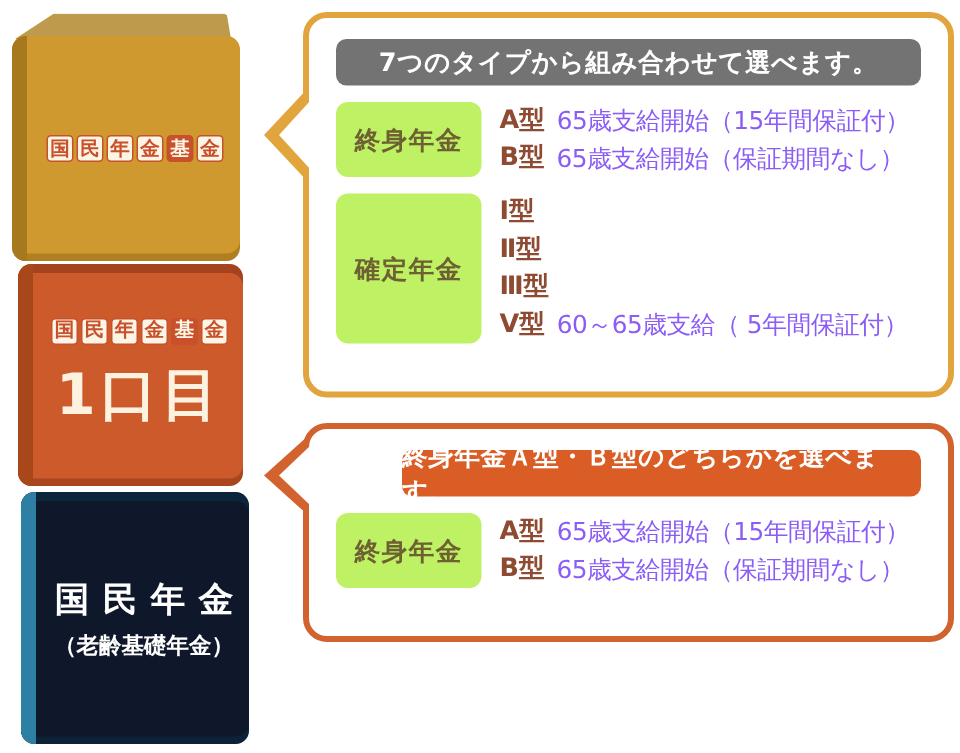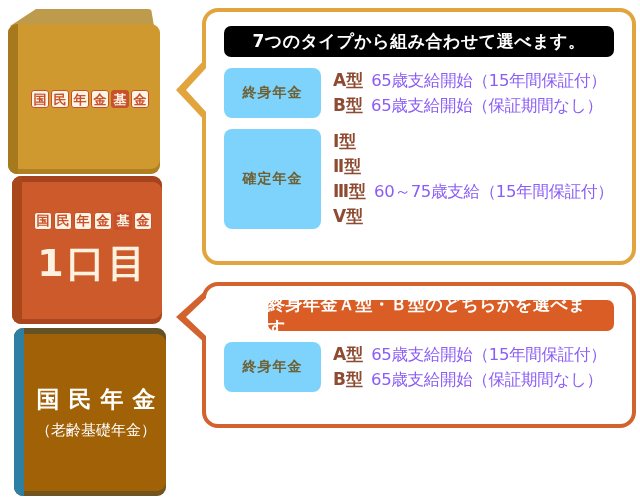--- a/index.html
+++ b/index.html
@@ -22,41 +22,41 @@
     border-radius:9px 0 0 9px;
   }
   .block-gold   { left:8px;  top:24px;  width:152px; height:150px; }
   .block-orange { left:12px; top:176px; width:150px; height:148px; }
   .block-blue   { left:14px; top:328px; width:152px; height:168px; }
 
   .block-gold .face   { background:#D0992F; box-shadow: inset 0 -5px 0 rgba(92,60,0,.28); }
   .block-gold .face::before { background:#A6791F; }
   .block-orange .face { background:#CC5A2B; box-shadow: inset 0 6px 0 rgba(90,25,5,.35), inset 0 -5px 0 rgba(90,25,5,.30); }
   .block-orange .face::before { background:#A84719; }
-  .block-blue .face   { background:#a16207; box-shadow: inset 0 6px 0 rgba(10,60,85,.40), inset 0 -5px 0 rgba(10,60,85,.32); justify-content: center; }
+  .block-blue .face   { background:#0f172a; box-shadow: inset 0 6px 0 rgba(10,60,85,.40), inset 0 -5px 0 rgba(10,60,85,.32); justify-content: center; }
   .block-blue .face::before { background:#2D7FA4; }
 
   .top-face { 
     position:absolute; left:2px; right:6px; top:-15px; height:17px;
     background:#BE9A4C; border-radius:6px 6px 0 0;
     clip-path: polygon(26px 0, 98% 0, 100% 100%, 0 100%);
   }
 
   .logo { display:flex; gap:2px; }
   .logo-char {
     width:18px; height:18px; display:flex; align-items:center; justify-content:center;
     background:#FCF4E4; border:1.5px solid #C8502A; border-radius:3px;
     color:#C8502A; font-size:13px; font-weight:bold; line-height:1;
   }
   .logo-char.hl { background:#C8502A; color:#FCF4E4; }
 
   .block-label-gold   { color:#6F4F1B; font-size:26px; font-weight:bold; letter-spacing:1px; }
   .block-label-orange { color:#FDF2DF; font-size:38px; font-weight:bold; letter-spacing:3px; }
   .block-title-blue   { color:#FFFFFF; font-size:23px; font-weight:bold; letter-spacing:9px; text-indent:9px; }
-  .block-sub-blue     { color:#FFFFFF; font-size:15px; font-weight:normal; letter-spacing:0px; margin-top:-2px; }
+  .block-sub-blue     { color:#FFFFFF; font-size:15px; font-weight:bold; letter-spacing:0px; margin-top:-2px; }
 
   
   .callout {
     position:absolute; background:#ffffff; border-radius:16px;
   }
   .callout-top    { left:202px; top:8px;   width:434px; height:257px; border:4px solid #E2A43C; }
   .callout-bottom { left:202px; top:282px; width:434px; height:146px; border:4px solid #D2622E; }
 
   .tail { position:absolute; width:0; height:0; }
   .callout-top .tail-outer {
@@ -78,28 +78,28 @@
     left:-20px; top:11px;
     border-top:20px solid transparent; border-bottom:20px solid transparent;
     border-right:21px solid #ffffff;
   }
 
   .callout-inner { position:relative; padding:14px 18px 12px 18px; }
   .callout-header {
     height:31px; border-radius:7px; display:flex; align-items:center; justify-content:center;
     color:#ffffff; font-size:17px; font-weight:bold; letter-spacing:0.5px;
   }
-  .callout-top .callout-header    { background:#000000; }
+  .callout-top .callout-header    { background:#737373; }
   .callout-bottom .callout-header { background:#D95D24;margin-left:44px; }
 
   .group { display:flex; align-items:stretch; margin-top:11px; }
   .group-label {
-    width:97px; flex:0 0 97px; background:#7dd3fc; border-radius:8px;
+    width:97px; flex:0 0 97px; background:#bef264; border-radius:8px;
     display:flex; align-items:center; justify-content:center;
-    color:#6E6033; font-size:14px; font-weight:bold; letter-spacing:1px;
+    color:#6E6033; font-size:17px; font-weight:bold; letter-spacing:1px;
   }
   .rows { display:flex; flex-direction:column; justify-content:center; margin-left:12px; }
   .row  { display:flex; align-items:center; line-height:25px; white-space:nowrap; }
   .row-type { color:#8E4B31; font-size:17px; font-weight:bold; margin-right:8px; }
   .row-desc { color:#8b5cf6; font-size:16.5px; font-weight:normal; letter-spacing:-0.3px; }
 </style>
 </head>
 <body>
 
 <div class="canvas">
@@ -163,24 +163,24 @@
         <div class="group-label">確定年金</div>
         <div class="rows">
           <div class="row">
             <span class="row-type">Ⅰ型</span>
           </div>
           <div class="row">
             <span class="row-type">Ⅱ型</span>
           </div>
           <div class="row">
             <span class="row-type">Ⅲ型</span>
-            <span class="row-desc">60～75歳支給（15年間保証付）</span>
           </div>
           <div class="row">
             <span class="row-type">Ⅴ型</span>
+            <span class="row-desc">60～65歳支給（ 5年間保証付）</span>
           </div>
         </div>
       </div>
     </div>
   </div>
 
   <div class="callout callout-bottom">
     <span class="tail tail-outer"></span>
     <span class="tail tail-inner"></span>
     <div class="callout-inner">

